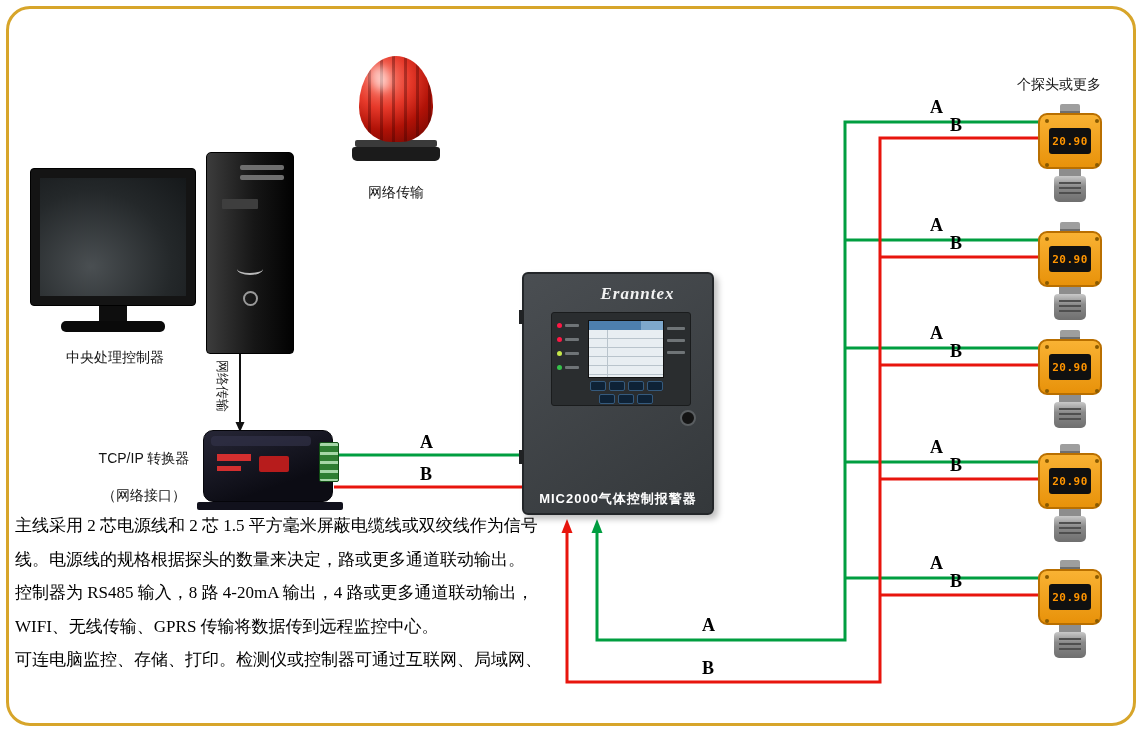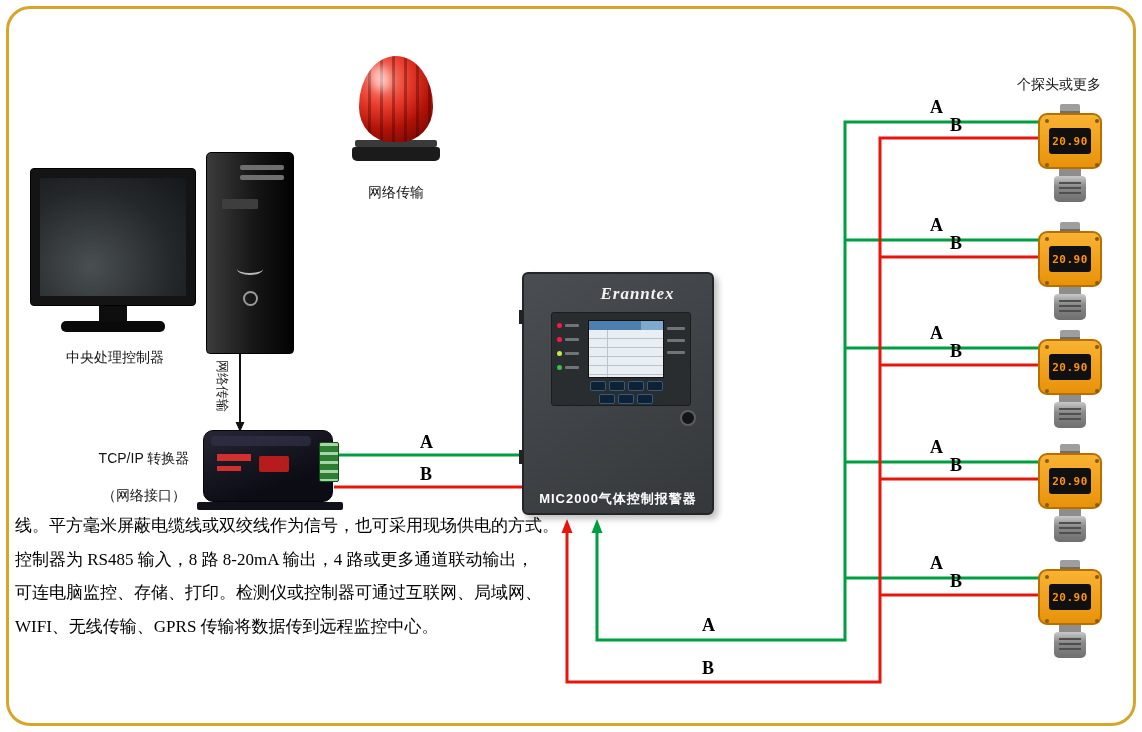--- a/index.html
+++ b/index.html
@@ -296,18 +296,19 @@
   <div class="wire-label" style="left:930px; top:215px;">A</div>
   <div class="wire-label" style="left:950px; top:233px;">B</div>
   <div class="wire-label" style="left:930px; top:323px;">A</div>
   <div class="wire-label" style="left:950px; top:341px;">B</div>
   <div class="wire-label" style="left:930px; top:437px;">A</div>
   <div class="wire-label" style="left:950px; top:455px;">B</div>
   <div class="wire-label" style="left:930px; top:553px;">A</div>
   <div class="wire-label" style="left:950px; top:571px;">B</div>
 
   <div class="desc">
-    <div class="desc-line">线。平方毫米屏蔽电缆线或双绞线作为信号，也可采用现场供电的方式。</div>
-    <div class="desc-line">控制器为 RS485 输入，8 路 8-20mA 输出，4 路或更多通道联动输出，</div>
+    <div class="desc-line">主线采用 2 芯电源线和 2 芯 1.5 平方毫米屏蔽电缆线或双绞线作为信号</div>
+    <div class="desc-line">线。电源线的规格根据探头的数量来决定，路或更多通道联动输出。</div>
+    <div class="desc-line">控制器为 RS485 输入，8 路 4-20mA 输出，4 路或更多通道联动输出，</div>
+    <div class="desc-line">WIFI、无线传输、GPRS 传输将数据传到远程监控中心。</div>
     <div class="desc-line">可连电脑监控、存储、打印。检测仪或控制器可通过互联网、局域网、</div>
-    <div class="desc-line">WIFI、无线传输、GPRS 传输将数据传到远程监控中心。</div>
   </div>
 </div>
 
 </body></html>

